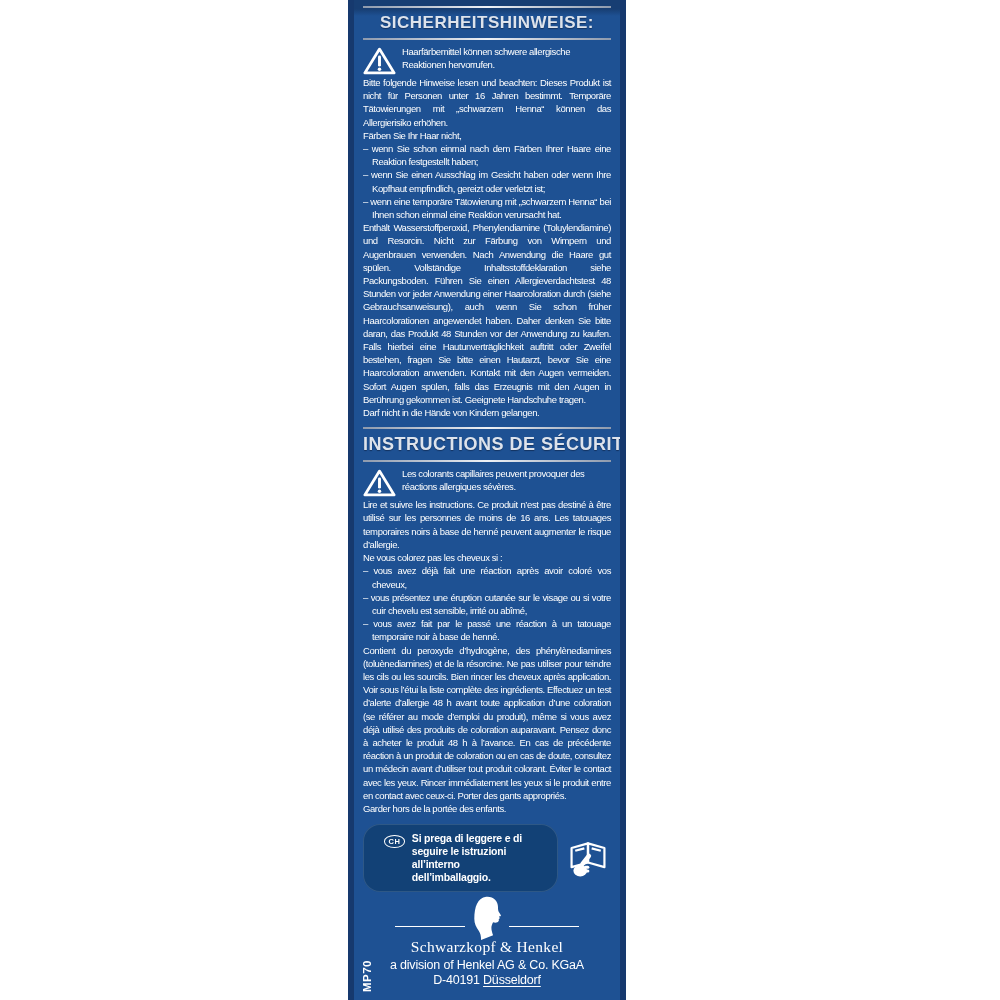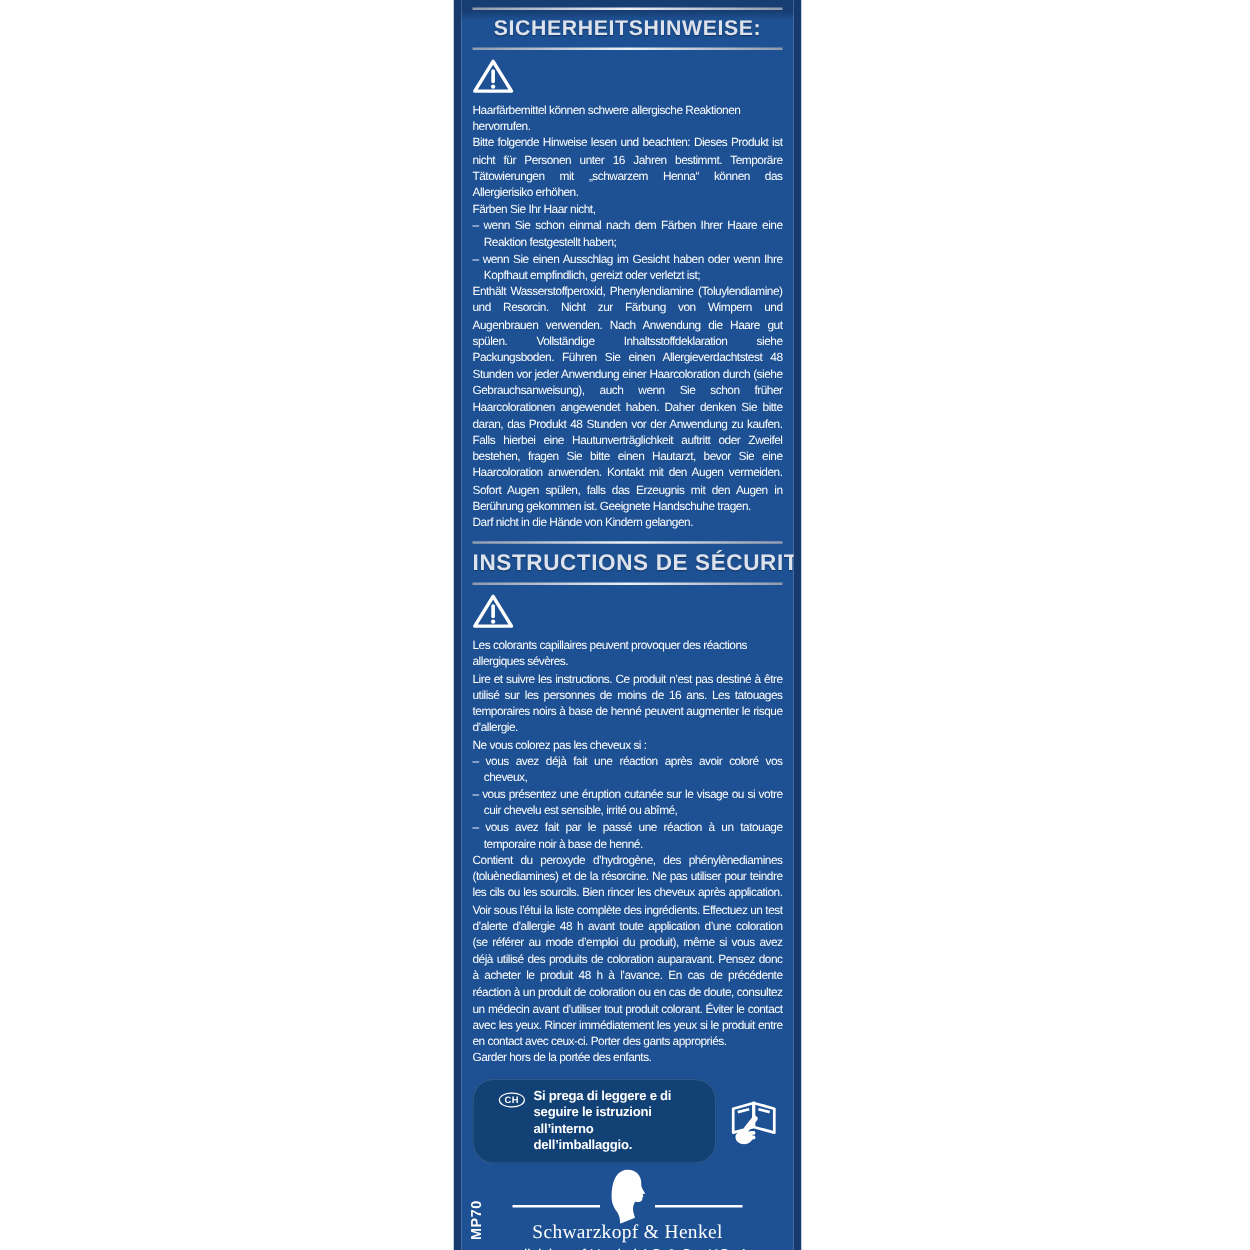--- a/index.html
+++ b/index.html
@@ -1,31 +1,31 @@
 <!DOCTYPE html>
 <html><head>
 <meta charset="utf-8">
 <style>
   html,body{margin:0;padding:0;background:#ffffff;width:1000px;height:1000px;overflow:hidden;}
   .stage{position:relative;width:1000px;height:1000px;background:#ffffff;font-family:"Liberation Sans",sans-serif;}
   .panel{
-    position:absolute;left:363px;top:0;width:278px;height:1000px;box-sizing:border-box;
+    position:absolute;left:348px;top:0;width:278px;height:1000px;box-sizing:border-box;
     background:linear-gradient(180deg,#173e73 0px,#173e73 9px,#1e5193 16px,#1e5193 100%);
     border-left:6px solid #16396e;border-right:6px solid #16396e;
     padding:6px 9px 0 9px;color:#ffffff;overflow:hidden;
   }
   .silver-line{height:2px;border:0;margin:0;background:linear-gradient(90deg,#8e9aad,#eef1f6 50%,#8e9aad);}
   .sec-title{
     text-align:center;color:#dde3ec;font-weight:700;letter-spacing:.5px;
     font-size:17px;margin:5px 0 5px 0;text-shadow:0 1px 1px rgba(10,25,55,.55);
     white-space:nowrap;
   }
   .sec-title.fr{font-size:18px;}
   .body-txt{font-size:9.5px;line-height:13.2px;letter-spacing:-0.4px;}
-  .warn-row{display:flex;align-items:flex-start;gap:6px;margin-top:5px;flex-direction:column;}
+  .warn-row{display:flex;align-items:flex-start;gap:6px;margin-top:5px;}
   .warn-row svg{flex:0 0 auto;margin-top:1px;}
   .warn-txt{flex:1;}
   .para{text-align:justify;}
   .bullet{padding-left:9px;text-indent:-9px;text-align:justify;}
   .section-fr{margin-top:8px;}
   .ch-row{display:flex;align-items:center;gap:7px;margin-top:9px;}
   .ch-pill{
     flex:1;display:flex;align-items:flex-start;gap:7px;background:#124176;
     border-radius:17px;padding:8px 21px;box-shadow:inset 0 0 0 1px rgba(255,255,255,.12);
   }
@@ -64,20 +64,21 @@
           <line x1="18" y1="11.5" x2="18" y2="20.5" stroke="#fff" stroke-width="3.2" stroke-linecap="round"></line>
           <circle cx="18" cy="25" r="1.9" fill="#fff"></circle>
         </svg>
         <div class="warn-txt">Haarfärbemittel können schwere allergische Reaktionen hervorrufen.</div>
       </div>
 
       <div class="body-txt para">Bitte folgende Hinweise lesen und beachten: Dieses Produkt ist nicht für Personen unter 16 Jahren bestimmt. Temporäre Tätowierungen mit „schwarzem Henna“ können das Allergierisiko erhöhen.</div>
       <div class="body-txt">Färben Sie Ihr Haar nicht,</div>
       <div class="body-txt bullet">– wenn Sie schon einmal nach dem Färben Ihrer Haare eine Reaktion festgestellt haben;</div>
       <div class="body-txt bullet">– wenn Sie einen Ausschlag im Gesicht haben oder wenn Ihre Kopfhaut empfindlich, gereizt oder verletzt ist;</div>
+      <div class="body-txt bullet">– wenn eine temporäre Tätowierung mit „schwarzem Henna“ bei Ihnen schon einmal eine Reaktion verursacht hat.</div>
       <div class="body-txt para">Enthält Wasserstoffperoxid, Phenylendiamine (Toluylendiamine) und Resorcin. Nicht zur Färbung von Wimpern und Augenbrauen verwenden. Nach Anwendung die Haare gut spülen. Vollständige Inhaltsstoffdeklaration siehe Packungsboden. Führen Sie einen Allergieverdachtstest 48 Stunden vor jeder Anwendung einer Haarcoloration durch (siehe Gebrauchsanweisung), auch wenn Sie schon früher Haarcolorationen angewendet haben. Daher denken Sie bitte daran, das Produkt 48 Stunden vor der Anwendung zu kaufen. Falls hierbei eine Hautunverträglichkeit auftritt oder Zweifel bestehen, fragen Sie bitte einen Hautarzt, bevor Sie eine Haarcoloration anwenden. Kontakt mit den Augen vermeiden. Sofort Augen spülen, falls das Erzeugnis mit den Augen in Berührung gekommen ist. Geeignete Handschuhe tragen.</div>
       <div class="body-txt">Darf nicht in die Hände von Kindern gelangen.</div>
     </div>
 
     <div class="section-fr">
       <div class="silver-line"></div>
       <div class="sec-title fr">INSTRUCTIONS DE SÉCURITÉ :</div>
       <div class="silver-line"></div>
 
       <div class="warn-row body-txt">

